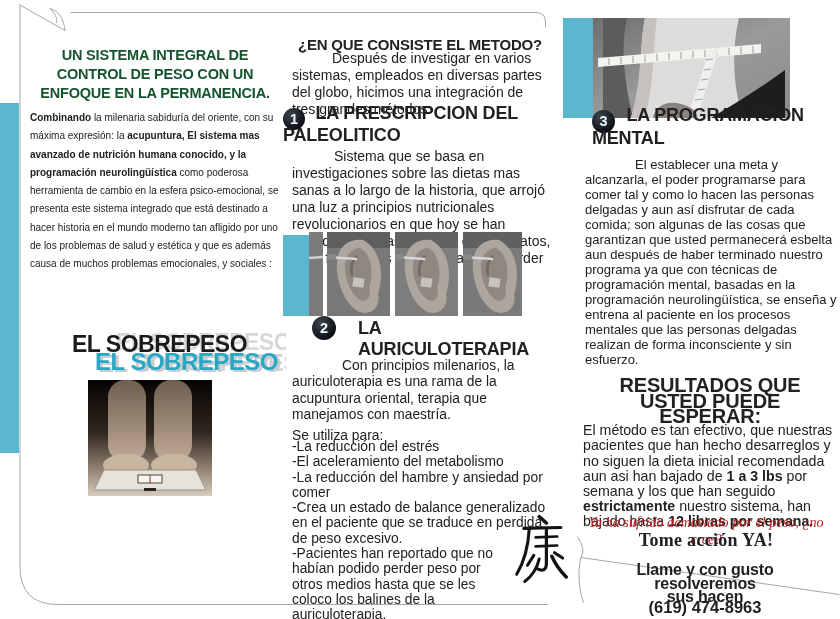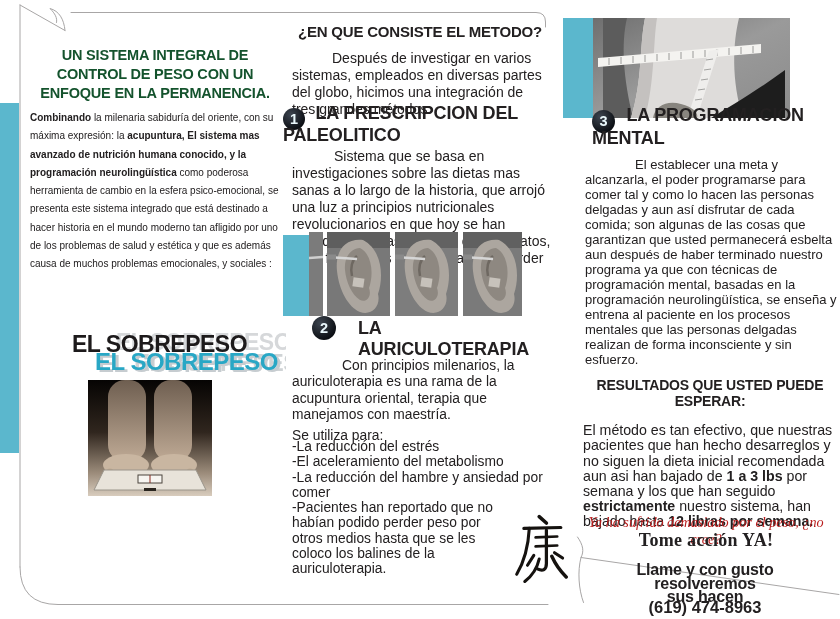--- a/index.html
+++ b/index.html
@@ -16,38 +16,38 @@
            font-size:14.5px;line-height:19px;color:#14532d;letter-spacing:-0.2px;}
   .l-intro{left:30px;top:99px;width:253px;font-size:10px;line-height:18.3px;}
   
   .logo{left:70px;top:322px;width:216px;height:56px;overflow:hidden;}
   .logo span{position:absolute;font-weight:bold;white-space:nowrap;letter-spacing:-0.5px;}
   .logo .g1{left:46px;top:7px;font-size:23px;color:#d6d8da;}
   .logo .g2{left:64px;top:27px;font-size:24px;color:#cfd3d5;}
   .logo .teal{left:25px;top:26px;font-size:24px;color:#29a7c5;text-shadow:3px 2px 0 #c6ccd0;}
   .logo .black{left:2px;top:9px;font-size:23px;color:#1d1a1b;}
   
-  .m-header{left:292px;top:11px;width:256px;text-align:center;font-weight:bold;font-size:15px;letter-spacing:-0.2px;}
+  .m-header{left:292px;top:24px;width:256px;text-align:center;font-weight:bold;font-size:15px;letter-spacing:-0.2px;}
   .m-intro{left:292px;top:36px;width:258px;font-size:14px;line-height:17px;text-indent:40px;}
   .method-label{font-weight:bold;font-size:18px;letter-spacing:-0.2px;}
   .numcircle{display:inline-block;width:22px;height:22px;border-radius:50%;
              background:radial-gradient(circle at 35% 30%, #3d4550, #0c0f14 72%);
              color:#e9f7fb;font-size:14.5px;font-weight:bold;line-height:22px;text-align:center;}
   .m1-body{left:292px;top:134px;width:260px;font-size:14px;line-height:17px;text-indent:42px;}
   .ears{left:283px;top:232px;width:239px;height:84px;}
   .ears .panel{position:absolute;top:0;height:84px;overflow:hidden;background:#7c7c7c;}
   .m2-body{left:292px;top:344px;width:256px;font-size:13.8px;line-height:16.4px;text-indent:50px;}
   .m-uses-label{left:292px;top:414px;width:256px;font-size:13.8px;}
   .m-uses{left:292px;top:439px;width:258px;font-size:13.8px;line-height:15.3px;}
   .m-uses .use-narrow{max-width:222px;}
   
   .waist-wrap{left:563px;top:18px;width:227px;height:100px;}
   .r-m3-body{left:585px;top:144px;width:253px;font-size:13px;line-height:15px;text-indent:50px;}
   .r-results-title{left:585px;top:378px;width:250px;text-align:center;font-weight:bold;
-                   font-size:14px;line-height:15.5px;letter-spacing:-0.2px;}
+                   font-size:20px;line-height:15.5px;letter-spacing:-0.2px;}
   .r-results-body{left:583px;top:409px;width:257px;font-size:14.2px;line-height:15.2px;}
   
   .cta-question{left:574px;top:514px;width:264px;text-align:center;
                 font-family:"Liberation Serif",serif;font-style:italic;font-size:14.2px;color:#b91c1c;}
   .cta-action{left:574px;top:530px;width:264px;text-align:center;
               font-family:"Liberation Serif",serif;font-weight:bold;font-size:18px;letter-spacing:0.3px;}
   .cta-call{left:585px;top:563px;width:240px;text-align:center;font-weight:bold;
             font-size:16px;line-height:13.5px;letter-spacing:-0.2px;}
   .cta-phone{left:585px;top:598px;width:240px;text-align:center;font-weight:bold;font-size:16.5px;}
   .kanji{left:514px;top:514px;width:54px;height:72px;}
@@ -177,20 +177,21 @@
     <div class="abs" style="left:312px;top:316px;width:240px;">
       <span class="numcircle" style="width:24px;height:24px;line-height:24px;">2</span>
       <span class="method-label" style="position:absolute;left:46px;top:2px;width:180px;text-align:left;">LA AURICULOTERAPIA</span>
     </div>
     <p class="abs m2-body">Con principios milenarios,  la auriculoterapia es una rama de la acupuntura oriental, terapia que manejamos con maestría.</p>
     <p class="abs m-uses-label">Se utiliza para:</p>
     <div class="abs m-uses">
       <div>-La reducción del estrés</div>
       <div>-El aceleramiento del metabolismo</div>
       <div>-La reducción del hambre y ansiedad por comer</div>
+      <div>-Crea un estado de balance generalizado en el paciente que se traduce en perdida de peso excesivo.</div>
       <div class="use-narrow">-Pacientes han reportado que no habían podido perder peso por otros medios hasta que se les coloco los balines de la auriculoterapia.</div>
     </div>
   </section>
 
   <section>
 
     <div class="abs waist-wrap">
       <div class="teal-bar" style="left:0;top:0;width:30px;height:100px;"></div>
       <svg style="position:absolute;left:30px;top:0;" width="197" height="100" viewBox="0 0 197 100">
         <defs>

